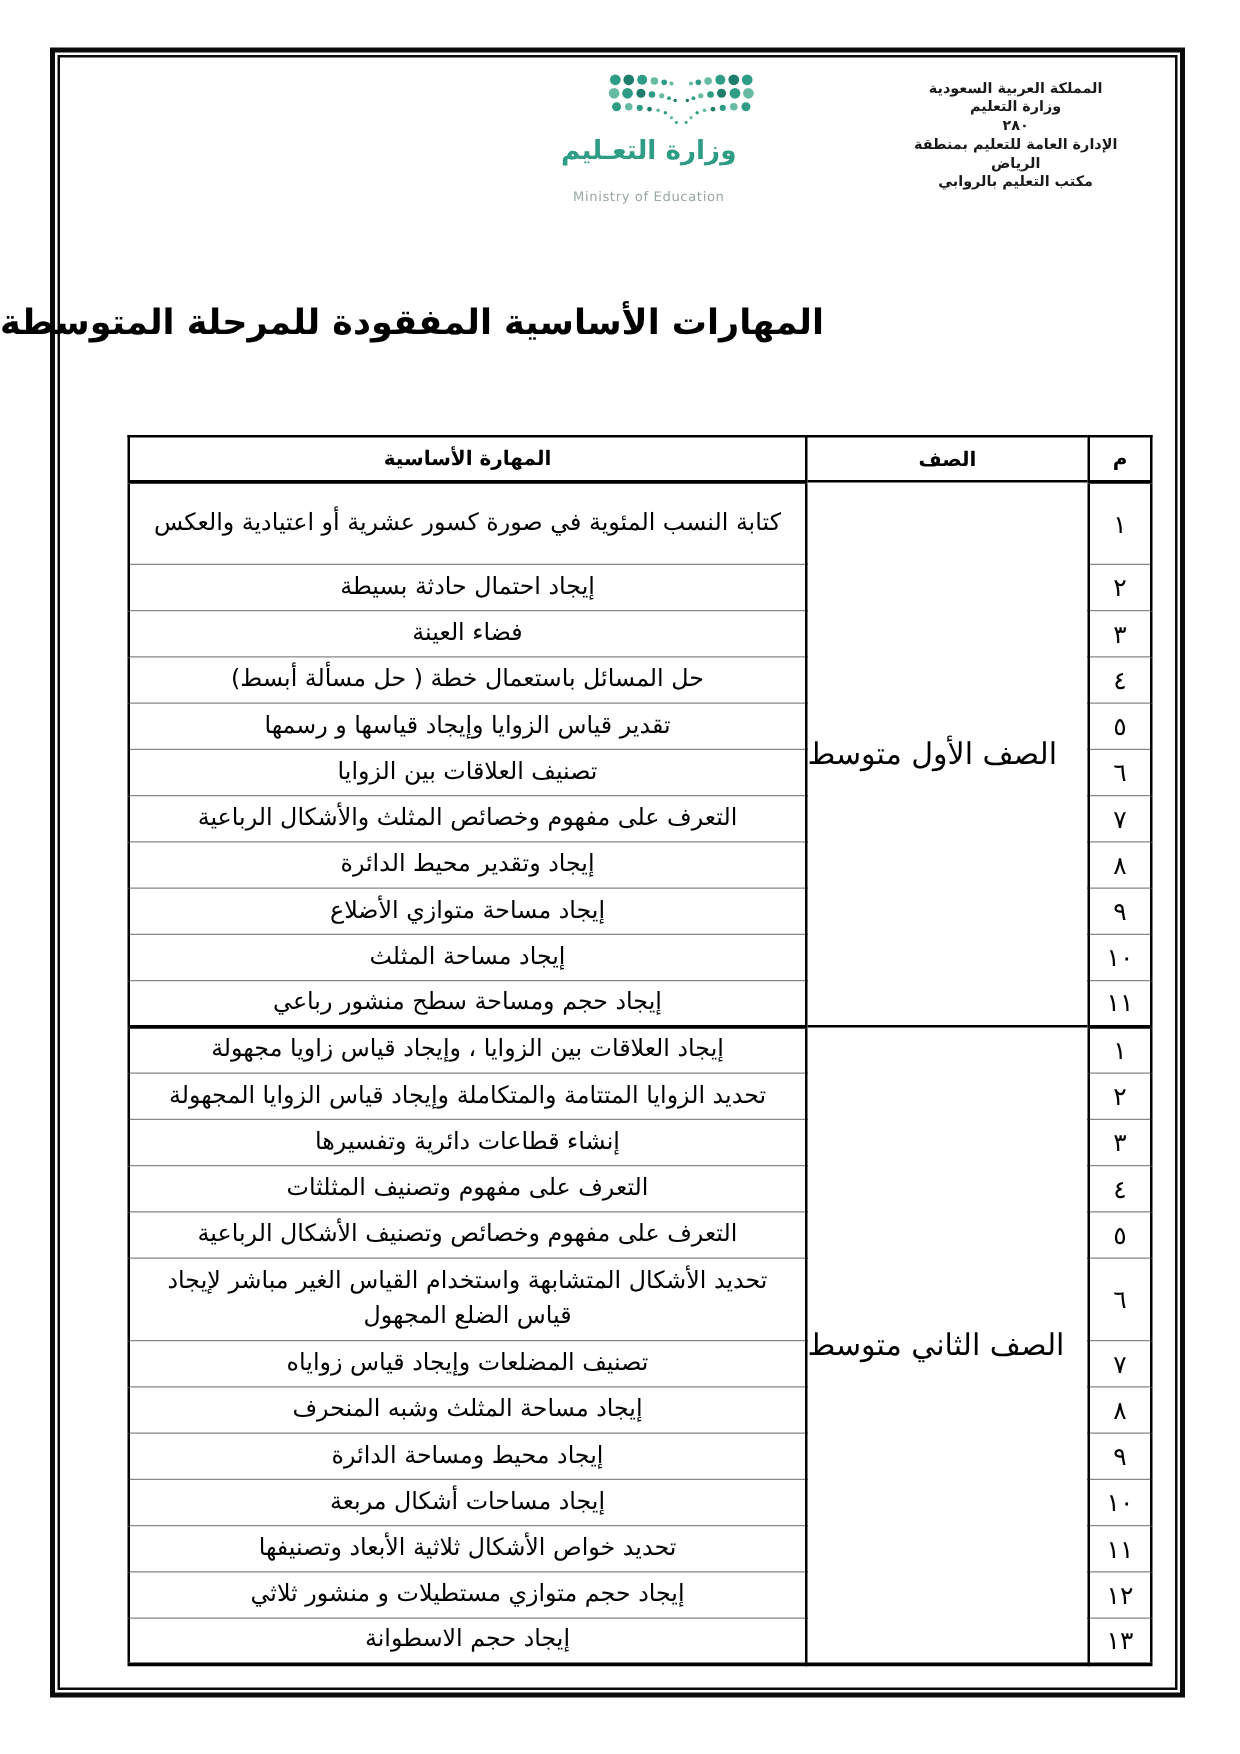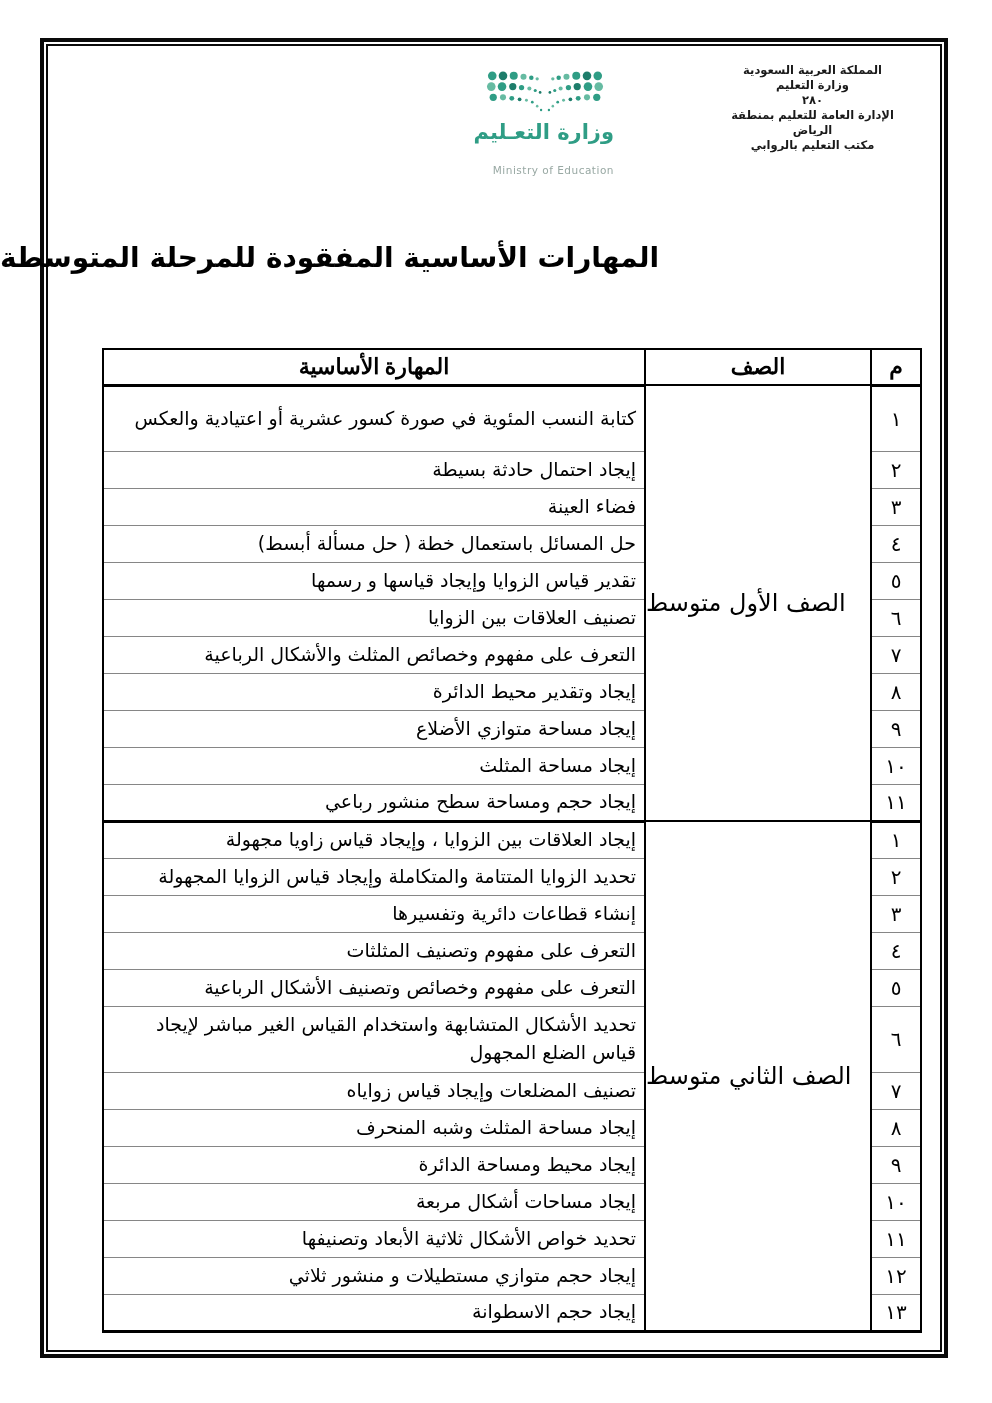--- a/index.html
+++ b/index.html
@@ -17,21 +17,21 @@
     position:absolute; inset:2px; border:2px solid #0a0a0a;
   }
   
   .ministry-block {
     position:absolute; left:710px; top:63px; width:205px;
     text-align:center; font-size:11.5px; font-weight:bold; color:#1a1a1a;
     line-height:15px; direction:rtl;
   }
   
   .logo {
-    position:absolute; left:424px; top:70px; width:190px; text-align:right;
+    position:absolute; left:424px; top:58px; width:190px; text-align:center;
   }
   .logo-dots { display:block; margin:0 0 8px 62px; }
   .logo-ar {
     font-size:21px; font-weight:bold; letter-spacing:0px;
     direction:rtl; line-height:24px;
   }
   .logo-en {
     font-size:10.5px; color:#98a8a3; letter-spacing:0.5px; margin-top:20px;
   }
   
@@ -40,33 +40,33 @@
     font-size:28px; font-weight:bold; color:#000; direction:rtl;
   }
   
   .table-wrap { position:absolute; left:102px; top:348px; width:818px; }
   table.skills {
     border-collapse:collapse; table-layout:fixed; width:818px;
     direction:rtl; background:#fff;
   }
   table.skills, table.skills th { border:2.5px solid #000; }
   th.h-num, th.h-grade, th.h-skill {
-    height:36px; font-size:22px; font-weight:bold; text-align:center;
-    border-bottom:3px solid #000; color:#000;font-family:Liberation Serif, serif;
+    height:36px; font-size:16px; font-weight:bold; text-align:center;
+    border-bottom:3px solid #000; color:#000;
   }
   td { color:#000; }
   td.num-cell {
     border-left:2.5px solid #000; border-right:2.5px solid #000;
     border-top:1px solid #868686;
     font-size:20px; text-align:center; vertical-align:middle;
   }
   td.skill-cell {
     border-left:2.5px solid #000; border-right:2.5px solid #000;
     border-top:1px solid #868686;
-    font-size:19px; text-align:right; vertical-align:middle;
+    font-size:19px; text-align:center; vertical-align:middle;
     padding:2px 8px; line-height:1.45;
   }
   td.grade-cell {
     border:2.5px solid #000; font-size:24px; text-align:left;
     vertical-align:middle;
   }
   tr.skill-row { height:37px; }
   tr.skill-row.tall { height:66px; }
   tr.section-start td.num-cell, tr.section-start td.skill-cell {
     border-top:3px solid #000;

